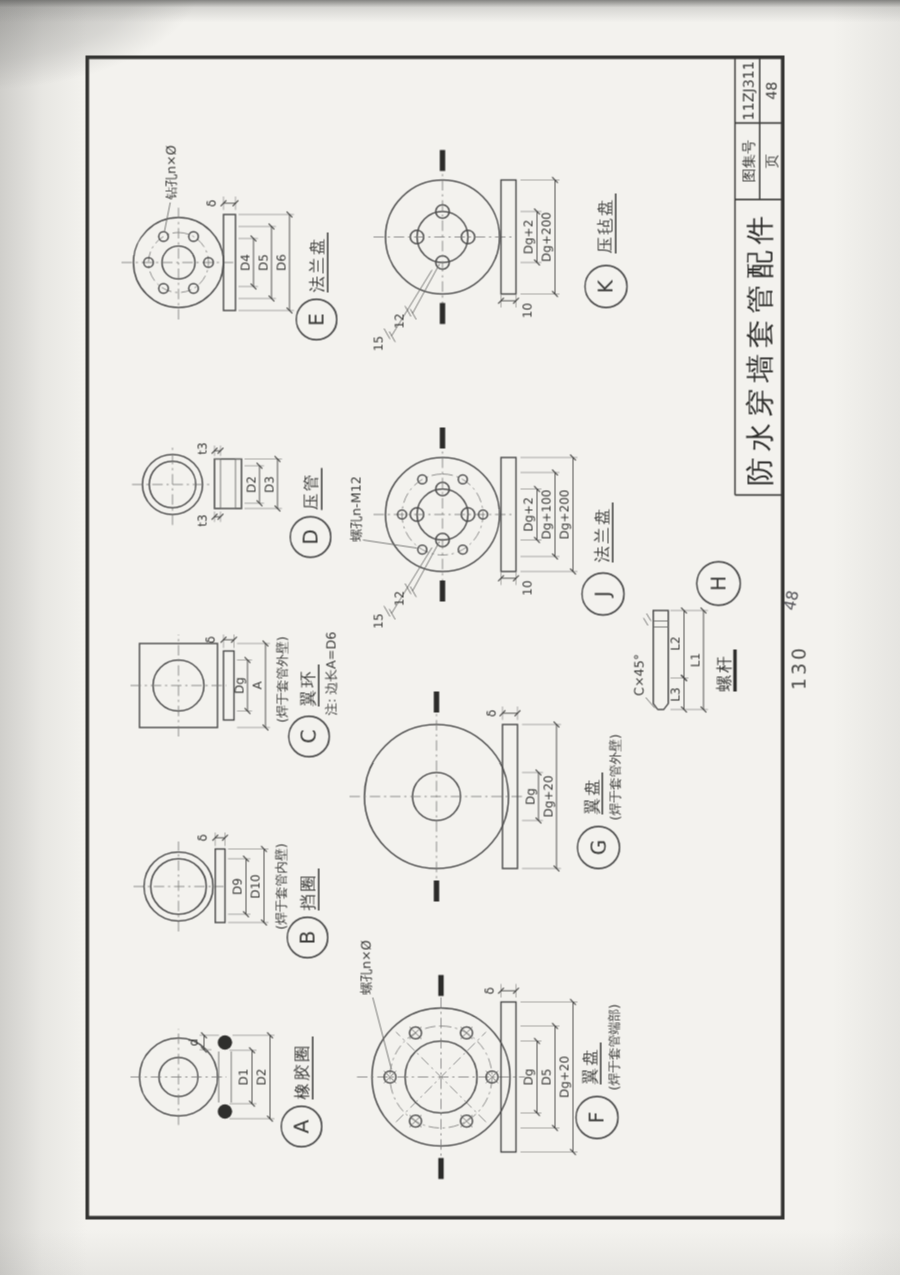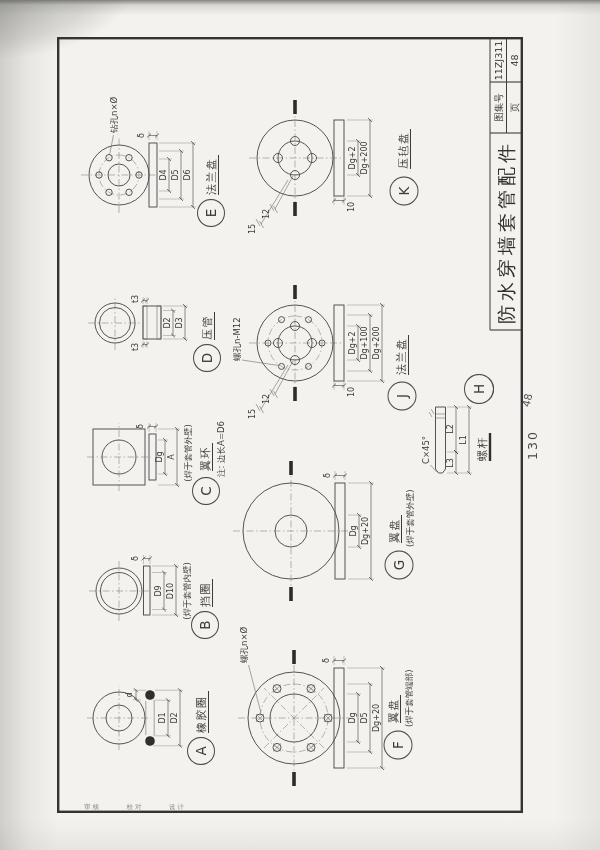--- a/index.html
+++ b/index.html
@@ -487,15 +487,14 @@
         <text class="tl" x="752.5" y="460.5">48</text>
       </g>
 
       <g>
         <text class="fo" x="368" y="480">130</text>
         <text class="fo2" x="412" y="474" transform="rotate(12 412 474)">48</text>
       </g>
     </svg>
   </div>
 
-  <div class="signature">审核　　　校对　　　设计</div>
 
 </div>
 
 </body></html>

